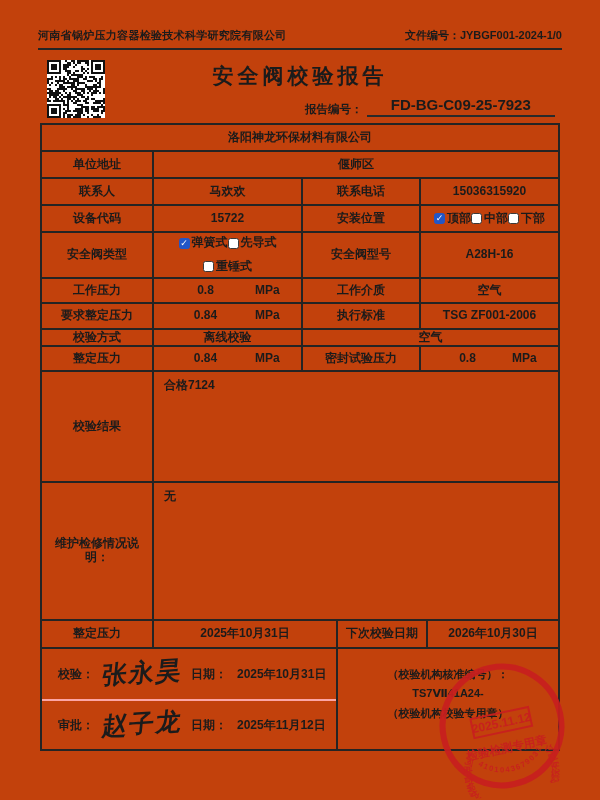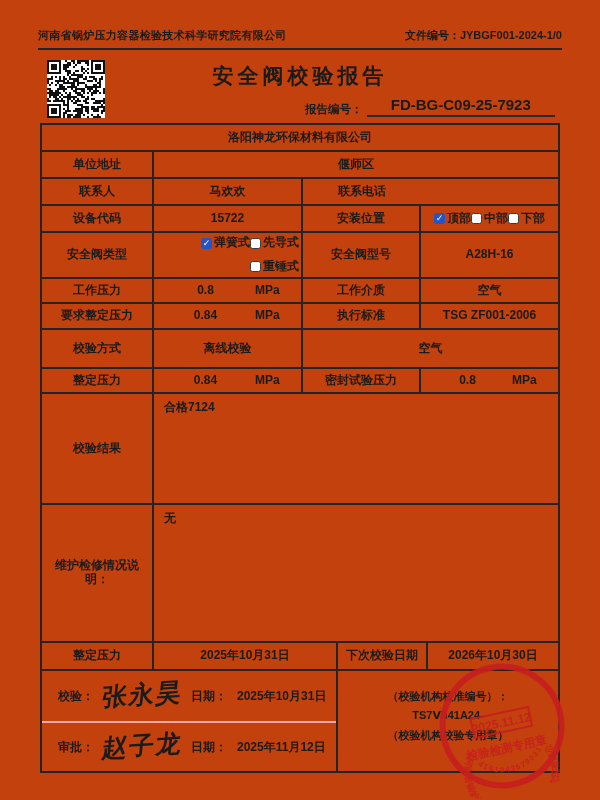--- a/index.html
+++ b/index.html
@@ -28,21 +28,21 @@
   .cell { display:flex; align-items:center; justify-content:center; border-right:2px solid #242424; font-size:12px; font-weight:bold; text-align:center; line-height:1.15; padding:1px 2px; }
   .cell:last-child { border-right:none; }
   .c1 { width:112px; } .c2 { width:149px; } .c3 { width:118px; } .c4 { flex:1;border-radius:7px; }
   .w-d1 { width:112px; } .w-d2 { width:184px; } .w-d3 { width:90px; } .w-d4 { flex:1; }
   .cell.topleft { align-items:flex-start; justify-content:flex-start; text-align:left; padding:7px 10px; }
   .unitpair { display:flex; width:100%; align-items:center; }
   .unitpair .val { flex:1; text-align:center; }
   .unitpair .unit { width:44px; text-align:left; font-weight:bold; }
 
   
-  .opts { display:flex; flex-wrap:wrap; justify-content:flex-end; align-items:center; row-gap:10px; }
+  .opts { display:flex; flex-wrap:wrap; justify-content:center; align-items:center; row-gap:10px; }
   .opt { display:inline-flex; align-items:center; }
   .cb { width:11px; height:11px; border:1.6px solid #3a3a3a; border-radius:2.5px; background:#fff; display:inline-flex; align-items:center; justify-content:center; margin-right:2px; flex:0 0 auto; }
   .cb.checked { background:#2256c7; border-color:#2256c7; }
   .cb.checked::after { content:"✓"; color:#fff; font-size:9px; font-weight:bold; line-height:1; }
 
   
   .sig-left { width:296px; border-right:2px solid #242424; display:flex; flex-direction:column; }
   .sig-row { display:flex; align-items:center; padding-left:16px; border-bottom:2px solid #fca5a5; }
   .sig-row:last-child { border-bottom:none; }
   .sig-label { font-size:12px; font-weight:bold; white-space:nowrap; }
@@ -426,20 +426,21 @@
 
     <div class="trow" style="height:27px">
       <div class="cell c1">单位地址</div>
       <div class="cell c4">偃师区</div>
     </div>
 
     <div class="trow" style="height:27px">
       <div class="cell c1">联系人</div>
       <div class="cell c2">马欢欢</div>
       <div class="cell c3">联系电话</div>
+      <div class="cell c4">15036315920</div>
     </div>
 
     <div class="trow" style="height:27px">
       <div class="cell c1">设备代码</div>
       <div class="cell c2">15722</div>
       <div class="cell c3">安装位置</div>
       <div class="cell c4">
         <span class="opts">
           <span class="opt">
               <span class="cb checked"></span>
@@ -496,21 +497,21 @@
       <div class="cell c2">
         <span class="unitpair">
             <span class="val">0.84</span>
             <span class="unit">MPa</span>
           </span>
       </div>
       <div class="cell c3">执行标准</div>
       <div class="cell c4">TSG ZF001-2006</div>
     </div>
 
-    <div class="trow" style="height:39px">
+    <div class="trow" style="height:17px">
       <div class="cell c1">校验方式</div>
       <div class="cell c2">离线校验</div>
       <div class="cell c4">空气</div>
     </div>
 
     <div class="trow" style="height:25px">
       <div class="cell c1">整定压力</div>
       <div class="cell c2">
         <span class="unitpair">
             <span class="val">0.84</span>

